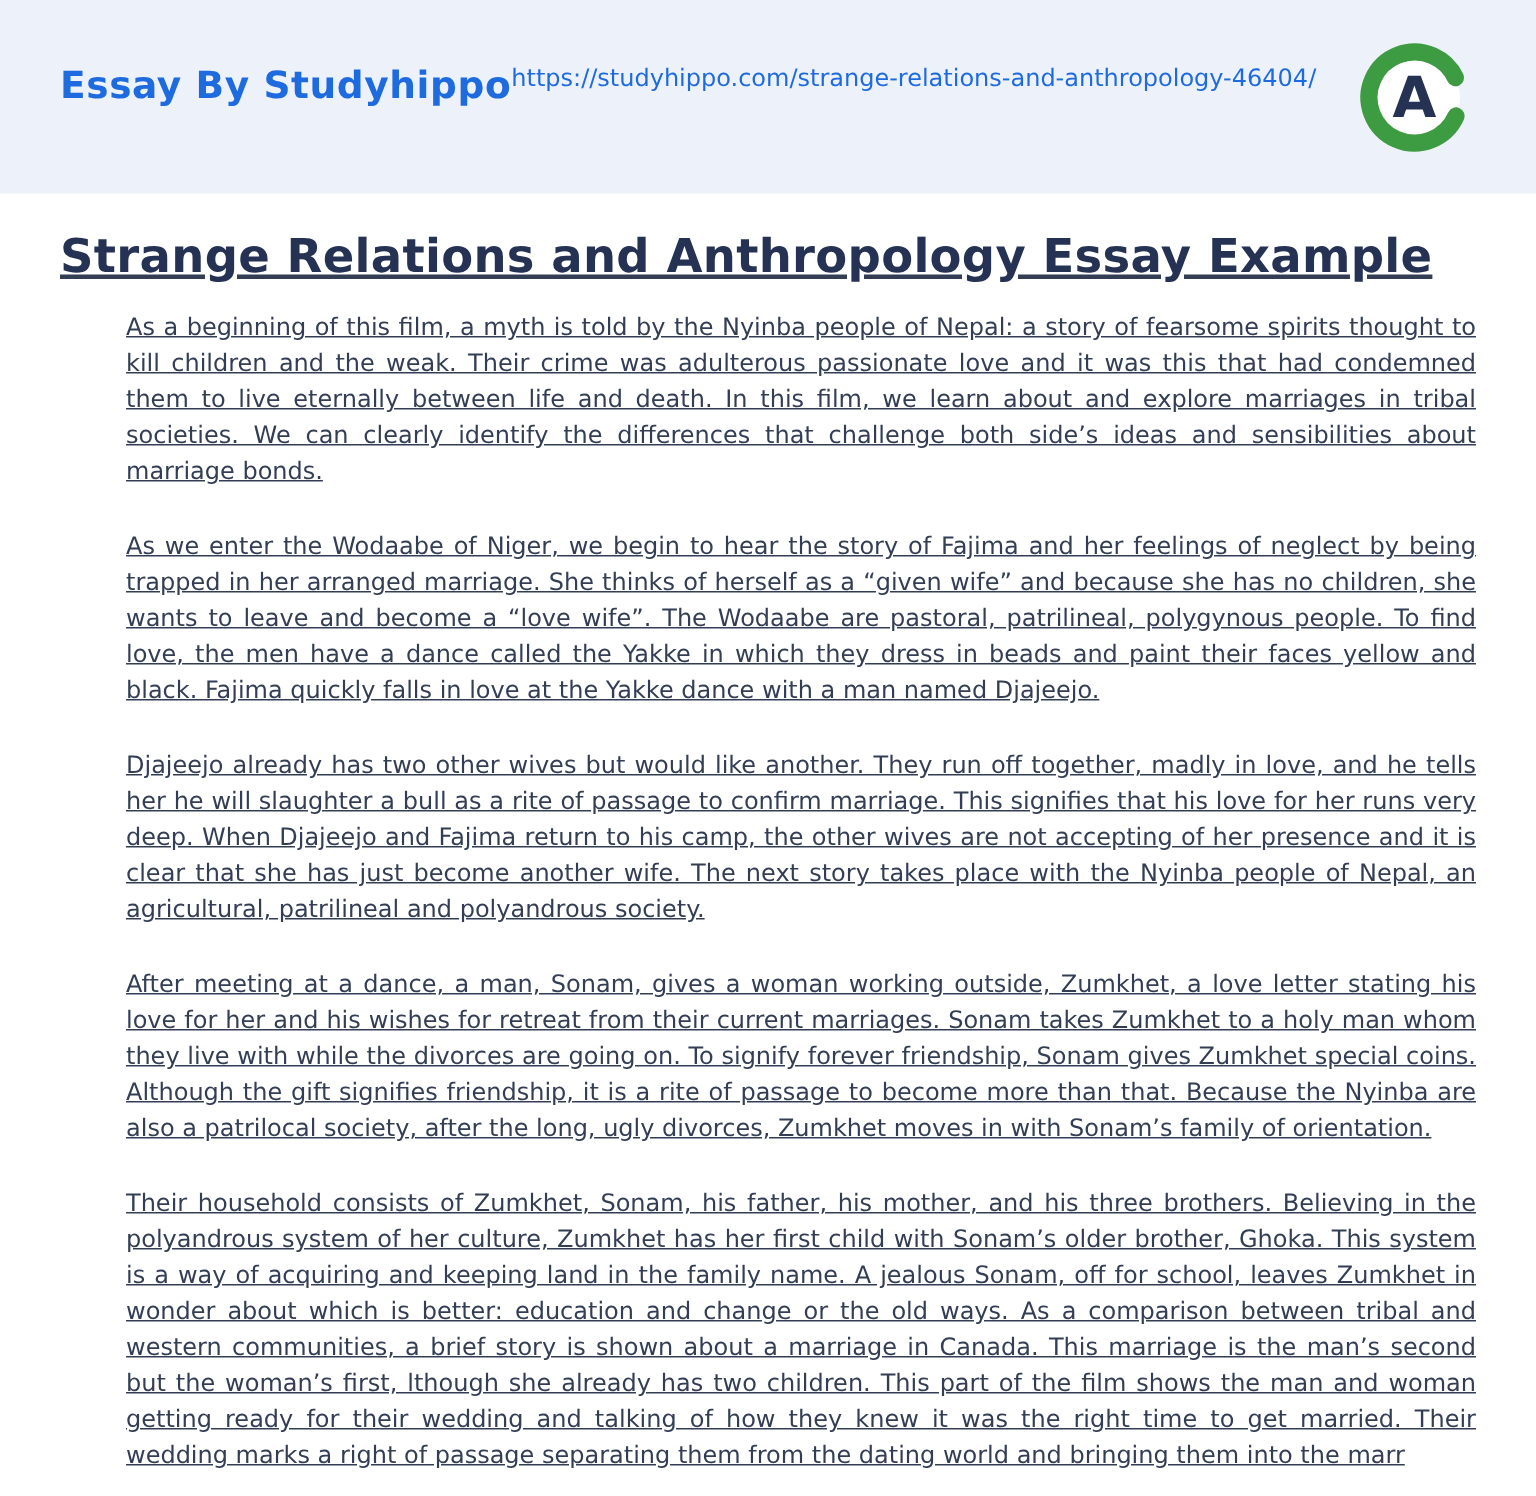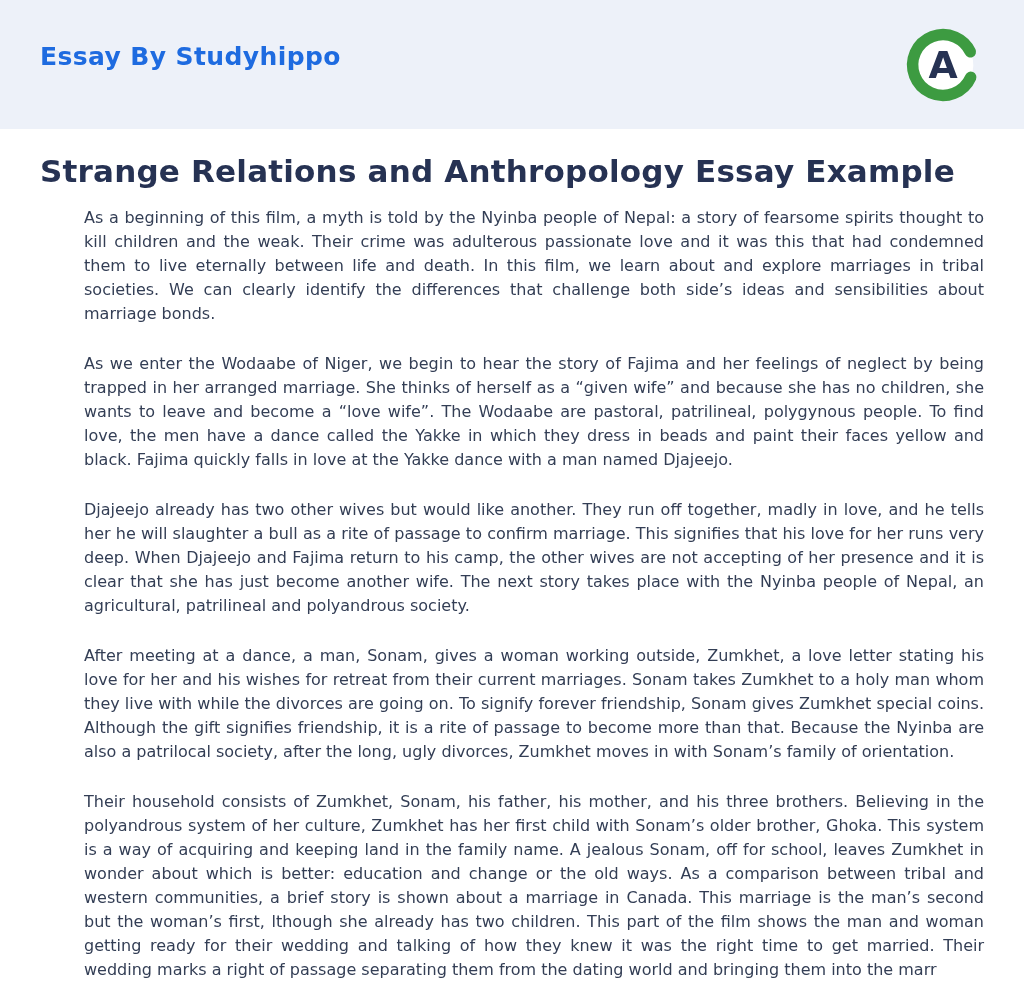--- a/index.html
+++ b/index.html
@@ -32,21 +32,21 @@
     font-size: 16px;
     text-decoration: none;
     cursor: pointer;
   }
   .logo { width: 82px; height: 82px; flex-shrink: 0; }
   .logo svg { width: 100%; height: 100%; display: block; }
   .logo-letter {
     font-family: "DejaVu Sans", "Liberation Sans", sans-serif;
     font-weight: 700;
   }
-  main { padding: 24px 40px 0 40px; }
+  main { padding: 24px 40px 0 40px; text-decoration: underline; }
   h1.essay-title {
     color: #263253;
     font-size: 31px;
     line-height: 1.17;
     font-weight: 700;
     letter-spacing: 0.2px;
     margin-bottom: 17px;
   }
   p.essay-paragraph {
     font-size: 16px;
@@ -58,20 +58,21 @@
   }
 </style>
 </head>
 <body>
 
 <div class="page">
 
   <header class="site-header">
     <div class="header-text">
       <div class="site-title">Essay By Studyhippo</div>
+      <a class="essay-url">https://studyhippo.com/strange-relations-and-anthropology-46404/</a>
     </div>
 
     <div class="logo">
       <svg viewBox="0 0 100 100">
         <circle cx="50" cy="50" r="37" fill="#ffffff" stroke="#3d9b41" stroke-width="14" stroke-linecap="round" stroke-dasharray="200 32.5" transform="rotate(24 50 50)"></circle>
         <text x="50" y="66" text-anchor="middle" font-size="46" fill="#263253" class="logo-letter">A</text>
       </svg>
     </div>
   </header>
 

